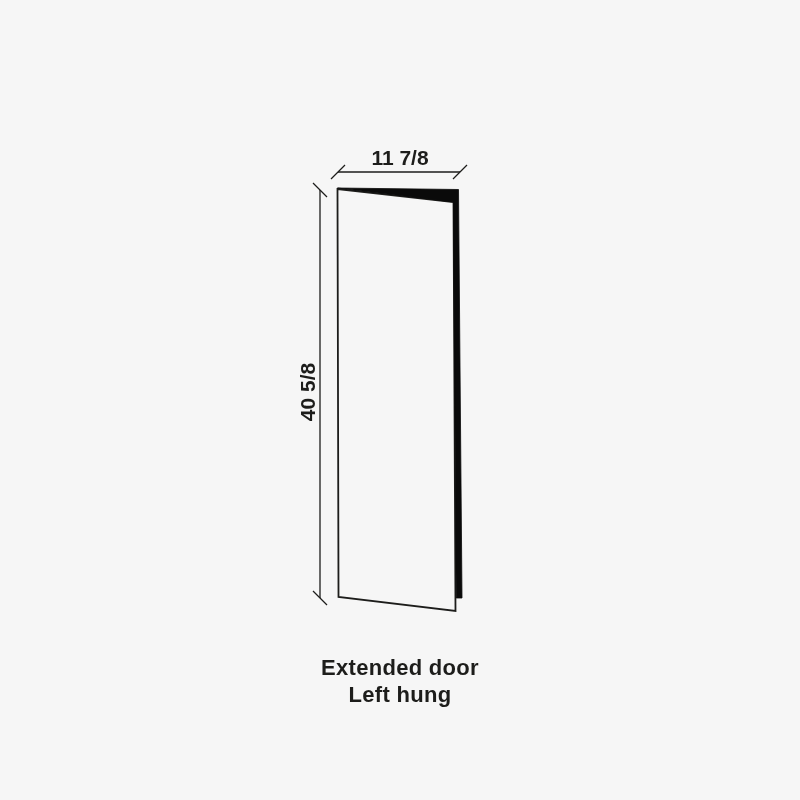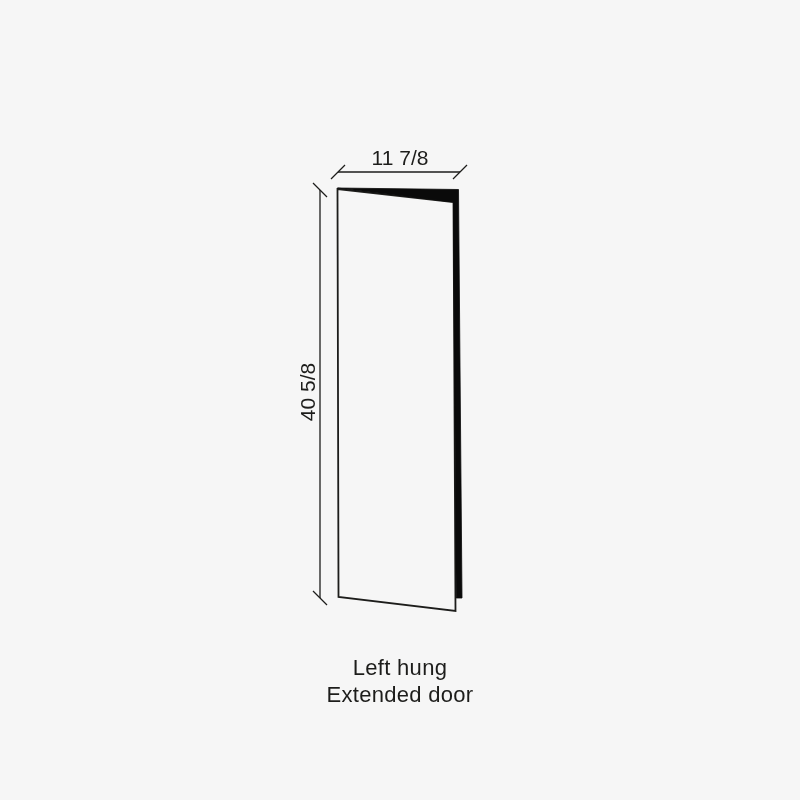--- a/index.html
+++ b/index.html
@@ -9,20 +9,21 @@
     height: 800px;
     background: #f6f6f6;
     font-family: "Liberation Sans", "DejaVu Sans", sans-serif;
     overflow: hidden;
   }
   .canvas {
     position: relative;
     width: 800px;
     height: 800px;
     background: #f6f6f6;
+    font-weight: bold;
   }
   .diagram-svg {
     position: absolute;
     left: 0;
     top: 0;
   }
   .diagram-svg text {
     font-family: "Liberation Sans", "DejaVu Sans", sans-serif;
     font-size: 21px;
     fill: #1d1d1b;
@@ -59,17 +60,17 @@
       <line x1="313" y1="591" x2="327" y2="605"></line>
     </g>
     <text transform="translate(315 392) rotate(-90)" x="0" y="0" text-anchor="middle">40 5/8</text>
 
     <polygon points="337.5,189 453.5,202 455.5,611 338.5,597" fill="#f6f6f6" stroke="#1d1d1b" stroke-width="1.8" stroke-linejoin="miter"></polygon>
 
     <polygon points="337.5,188 458.5,189.5 462,598 456.2,598 453.5,202" fill="#0a0a0a" stroke="#0a0a0a" stroke-width="0.8"></polygon>
   </svg>
 
   <div class="caption">
+    <div>Extended door</div>
     <div>Left hung</div>
-    <div>Extended door</div>
   </div>
 
 </div>
 
 </body></html>

